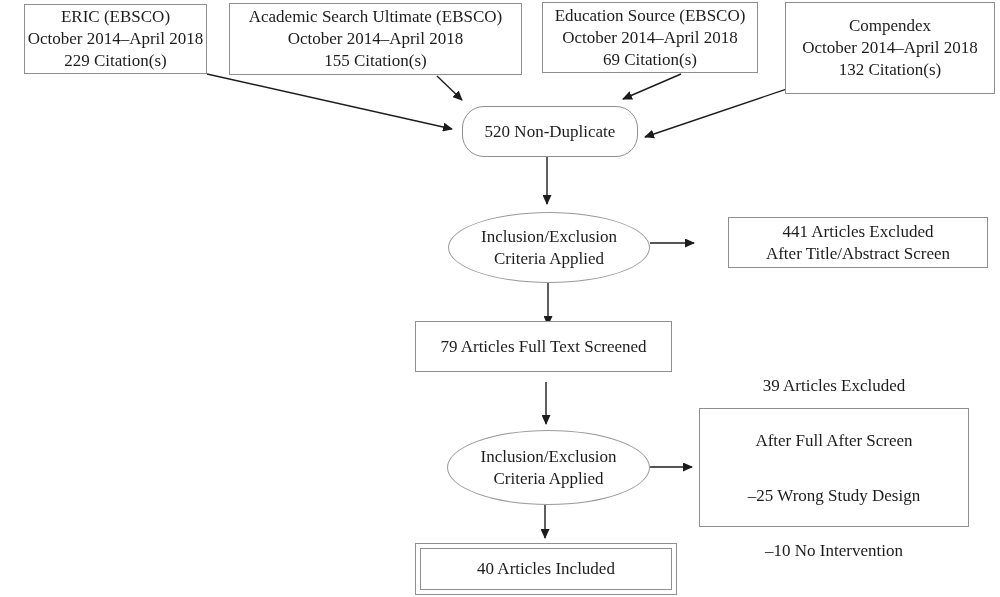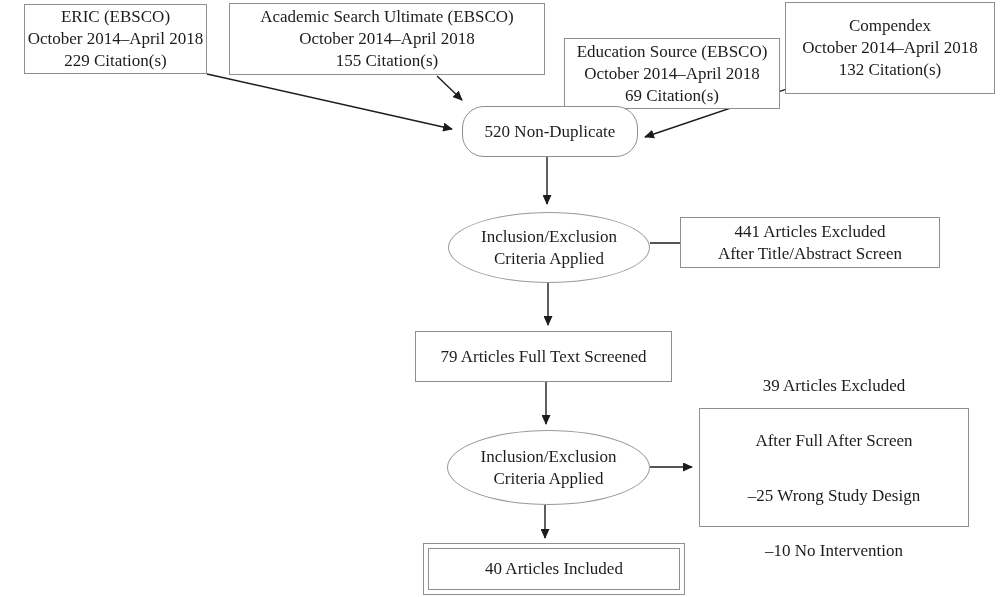--- a/index.html
+++ b/index.html
@@ -33,21 +33,20 @@
   .ellipse {
     border-radius: 50%;
     border-color: #9a9a9a;
   }
   .dbl-outer {
     position: absolute;
     box-sizing: border-box;
     background: #ffffff;
     border: 1px solid #8f8f8f;
     padding: 4px;
-    margin-left: 8px;
   }
   .dbl-inner {
     box-sizing: border-box;
     width: 100%;
     height: 100%;
     border: 1px solid #8f8f8f;
     display: flex;
     align-items: center;
     justify-content: center;
     text-align: center;
@@ -78,53 +77,53 @@
     <line x1="650" y1="467" x2="692" y2="467" stroke="#1c1c1c" stroke-width="1.4" marker-end="url(#ah)"></line>
     <line x1="545" y1="505" x2="545" y2="538" stroke="#1c1c1c" stroke-width="1.4" marker-end="url(#ah)"></line>
   </svg>
 
   <div class="node" style="left:24px; top:4px; width:183px; height:70px;">
     <span class="line">ERIC (EBSCO)</span>
     <span class="line">October 2014–April 2018</span>
     <span class="line">229 Citation(s)</span>
   </div>
 
-  <div class="node" style="left:229px; top:3px; width:316px; height:72px;">
+  <div class="node" style="left:229px; top:3px; width:293px; height:72px;">
     <span class="line">Academic Search Ultimate (EBSCO)</span>
     <span class="line">October 2014–April 2018</span>
     <span class="line">155 Citation(s)</span>
   </div>
 
-  <div class="node" style="left:564px; top:2px; width:216px; height:71px;margin-top:36px;">
+  <div class="node" style="left:542px; top:2px; width:216px; height:71px;">
     <span class="line">Education Source (EBSCO)</span>
     <span class="line">October 2014–April 2018</span>
     <span class="line">69 Citation(s)</span>
   </div>
 
   <div class="node" style="left:785px; top:2px; width:210px; height:92px;">
     <span class="line">Compendex</span>
     <span class="line">October 2014–April 2018</span>
     <span class="line">132 Citation(s)</span>
   </div>
 
   <div class="node" style="left:462px; top:106px; width:176px; height:51px;border-radius:22px;">
     <span class="line">520 Non-Duplicate</span>
   </div>
 
   <div class="node ellipse" style="left:448px; top:212px; width:202px; height:71px;">
     <span class="line">Inclusion/Exclusion</span>
     <span class="line">Criteria Applied</span>
   </div>
 
-  <div class="node" style="left:680px; top:217px; width:260px; height:51px;">
+  <div class="node" style="left:728px; top:217px; width:260px; height:51px;">
     <span class="line">441 Articles Excluded</span>
     <span class="line">After Title/Abstract Screen</span>
   </div>
 
-  <div class="node" style="left:415px; top:331px; width:257px; height:51px;">
+  <div class="node" style="left:415px; top:321px; width:257px; height:51px;">
     <span class="line">79 Articles Full Text Screened</span>
   </div>
 
   <div class="node ellipse" style="left:447px; top:430px; width:203px; height:75px;">
     <span class="line">Inclusion/Exclusion</span>
     <span class="line">Criteria Applied</span>
   </div>
 
   <div class="node" style="left:699px; top:408px; width:270px; height:119px; line-height:23px;gap:32px;">
     <span class="line">39 Articles Excluded</span>

